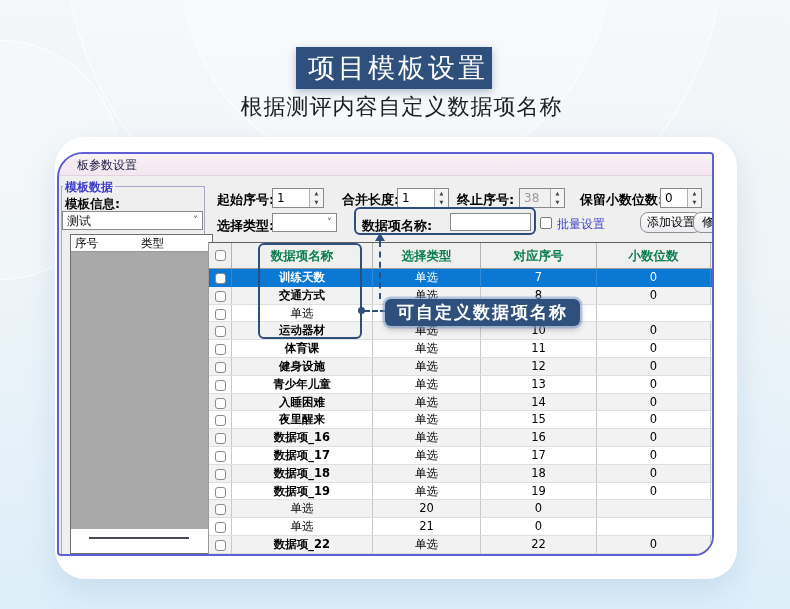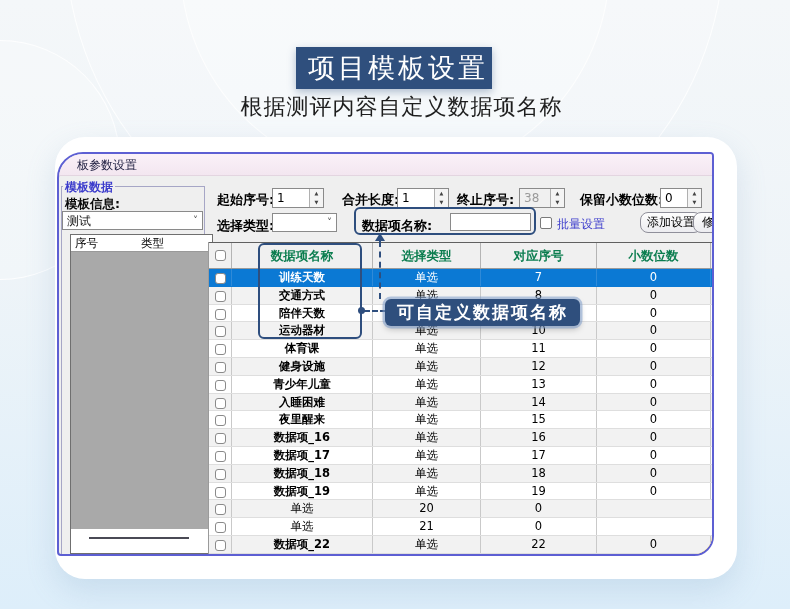--- a/index.html
+++ b/index.html
@@ -228,21 +228,20 @@
     <div class="cell c-cb"><span class="cb"></span></div>
     <div class="cell c-name">交通方式</div>
     <div class="cell c-type">单选</div>
     <div class="cell c-seq">8</div>
     <div class="cell c-dec">0</div>
     <div class="cell c-last"></div>
   </div>
 
   <div class="trow">
     <div class="cell c-cb"><span class="cb"></span></div>
-    <div class="cell c-name">陪伴天数</div>
     <div class="cell c-type">单选</div>
     <div class="cell c-seq">9</div>
     <div class="cell c-dec">0</div>
     <div class="cell c-last"></div>
   </div>
 
   <div class="trow shade">
     <div class="cell c-cb"><span class="cb"></span></div>
     <div class="cell c-name">运动器材</div>
     <div class="cell c-type">单选</div>

